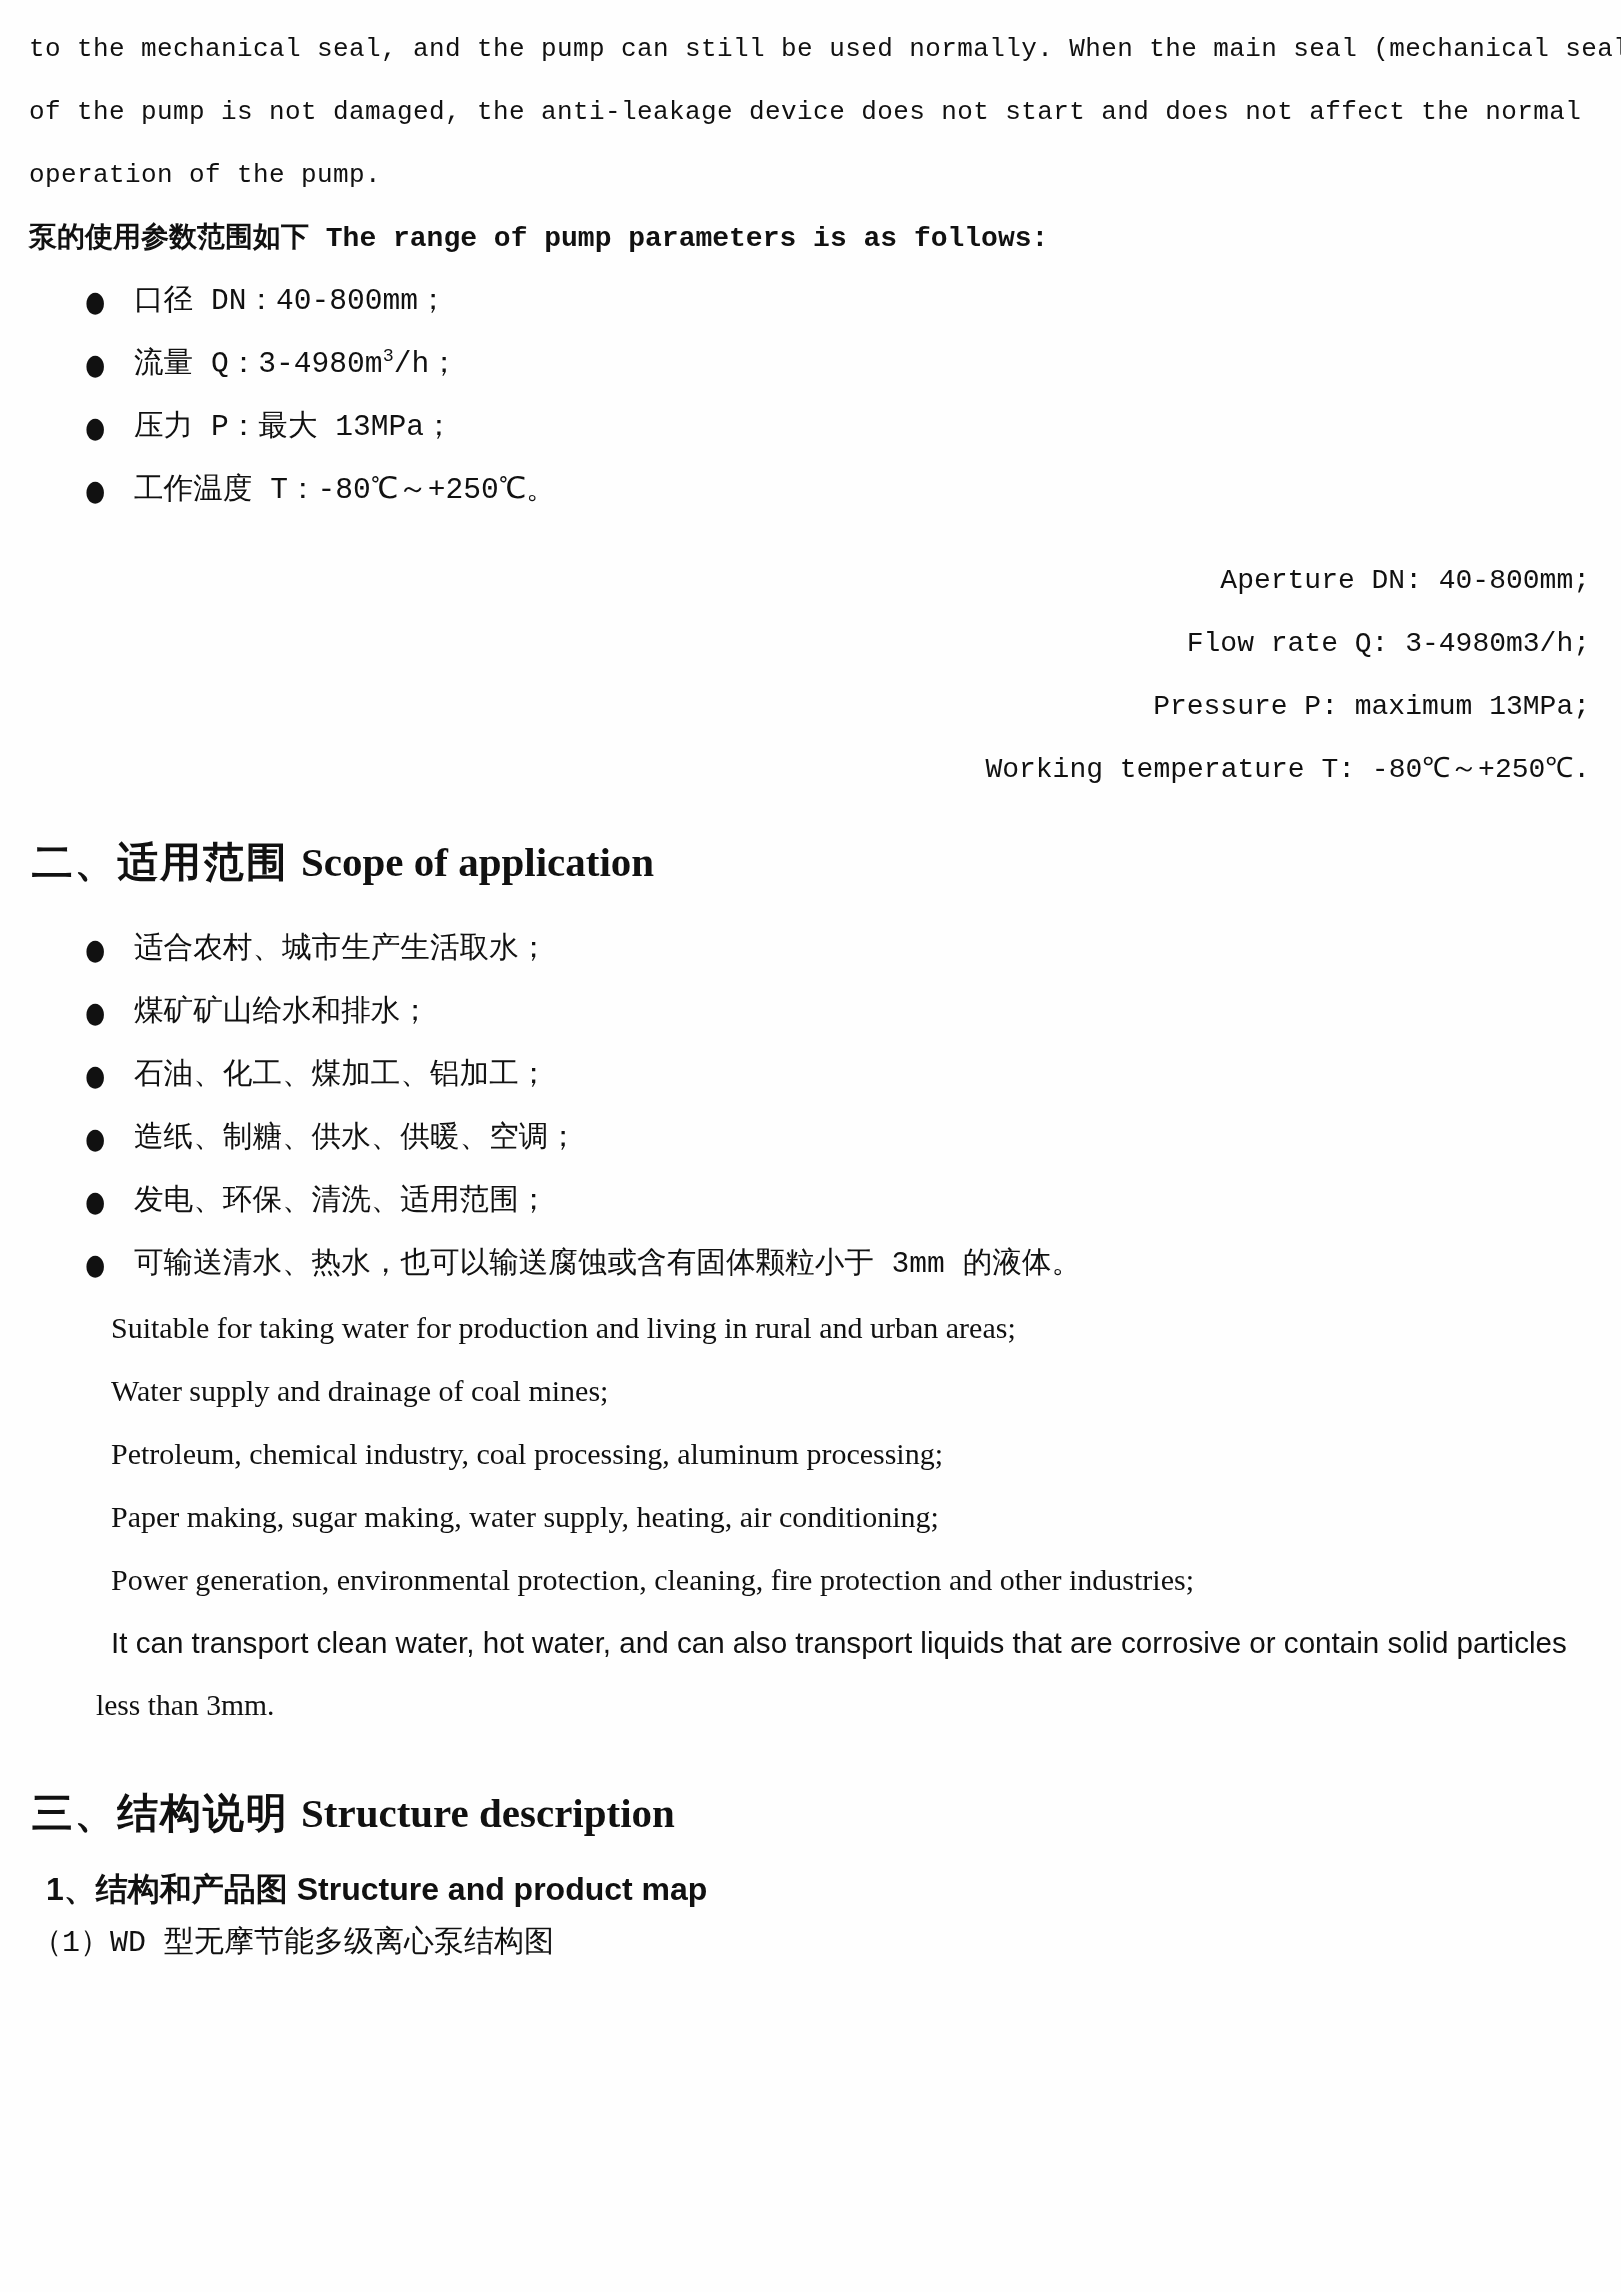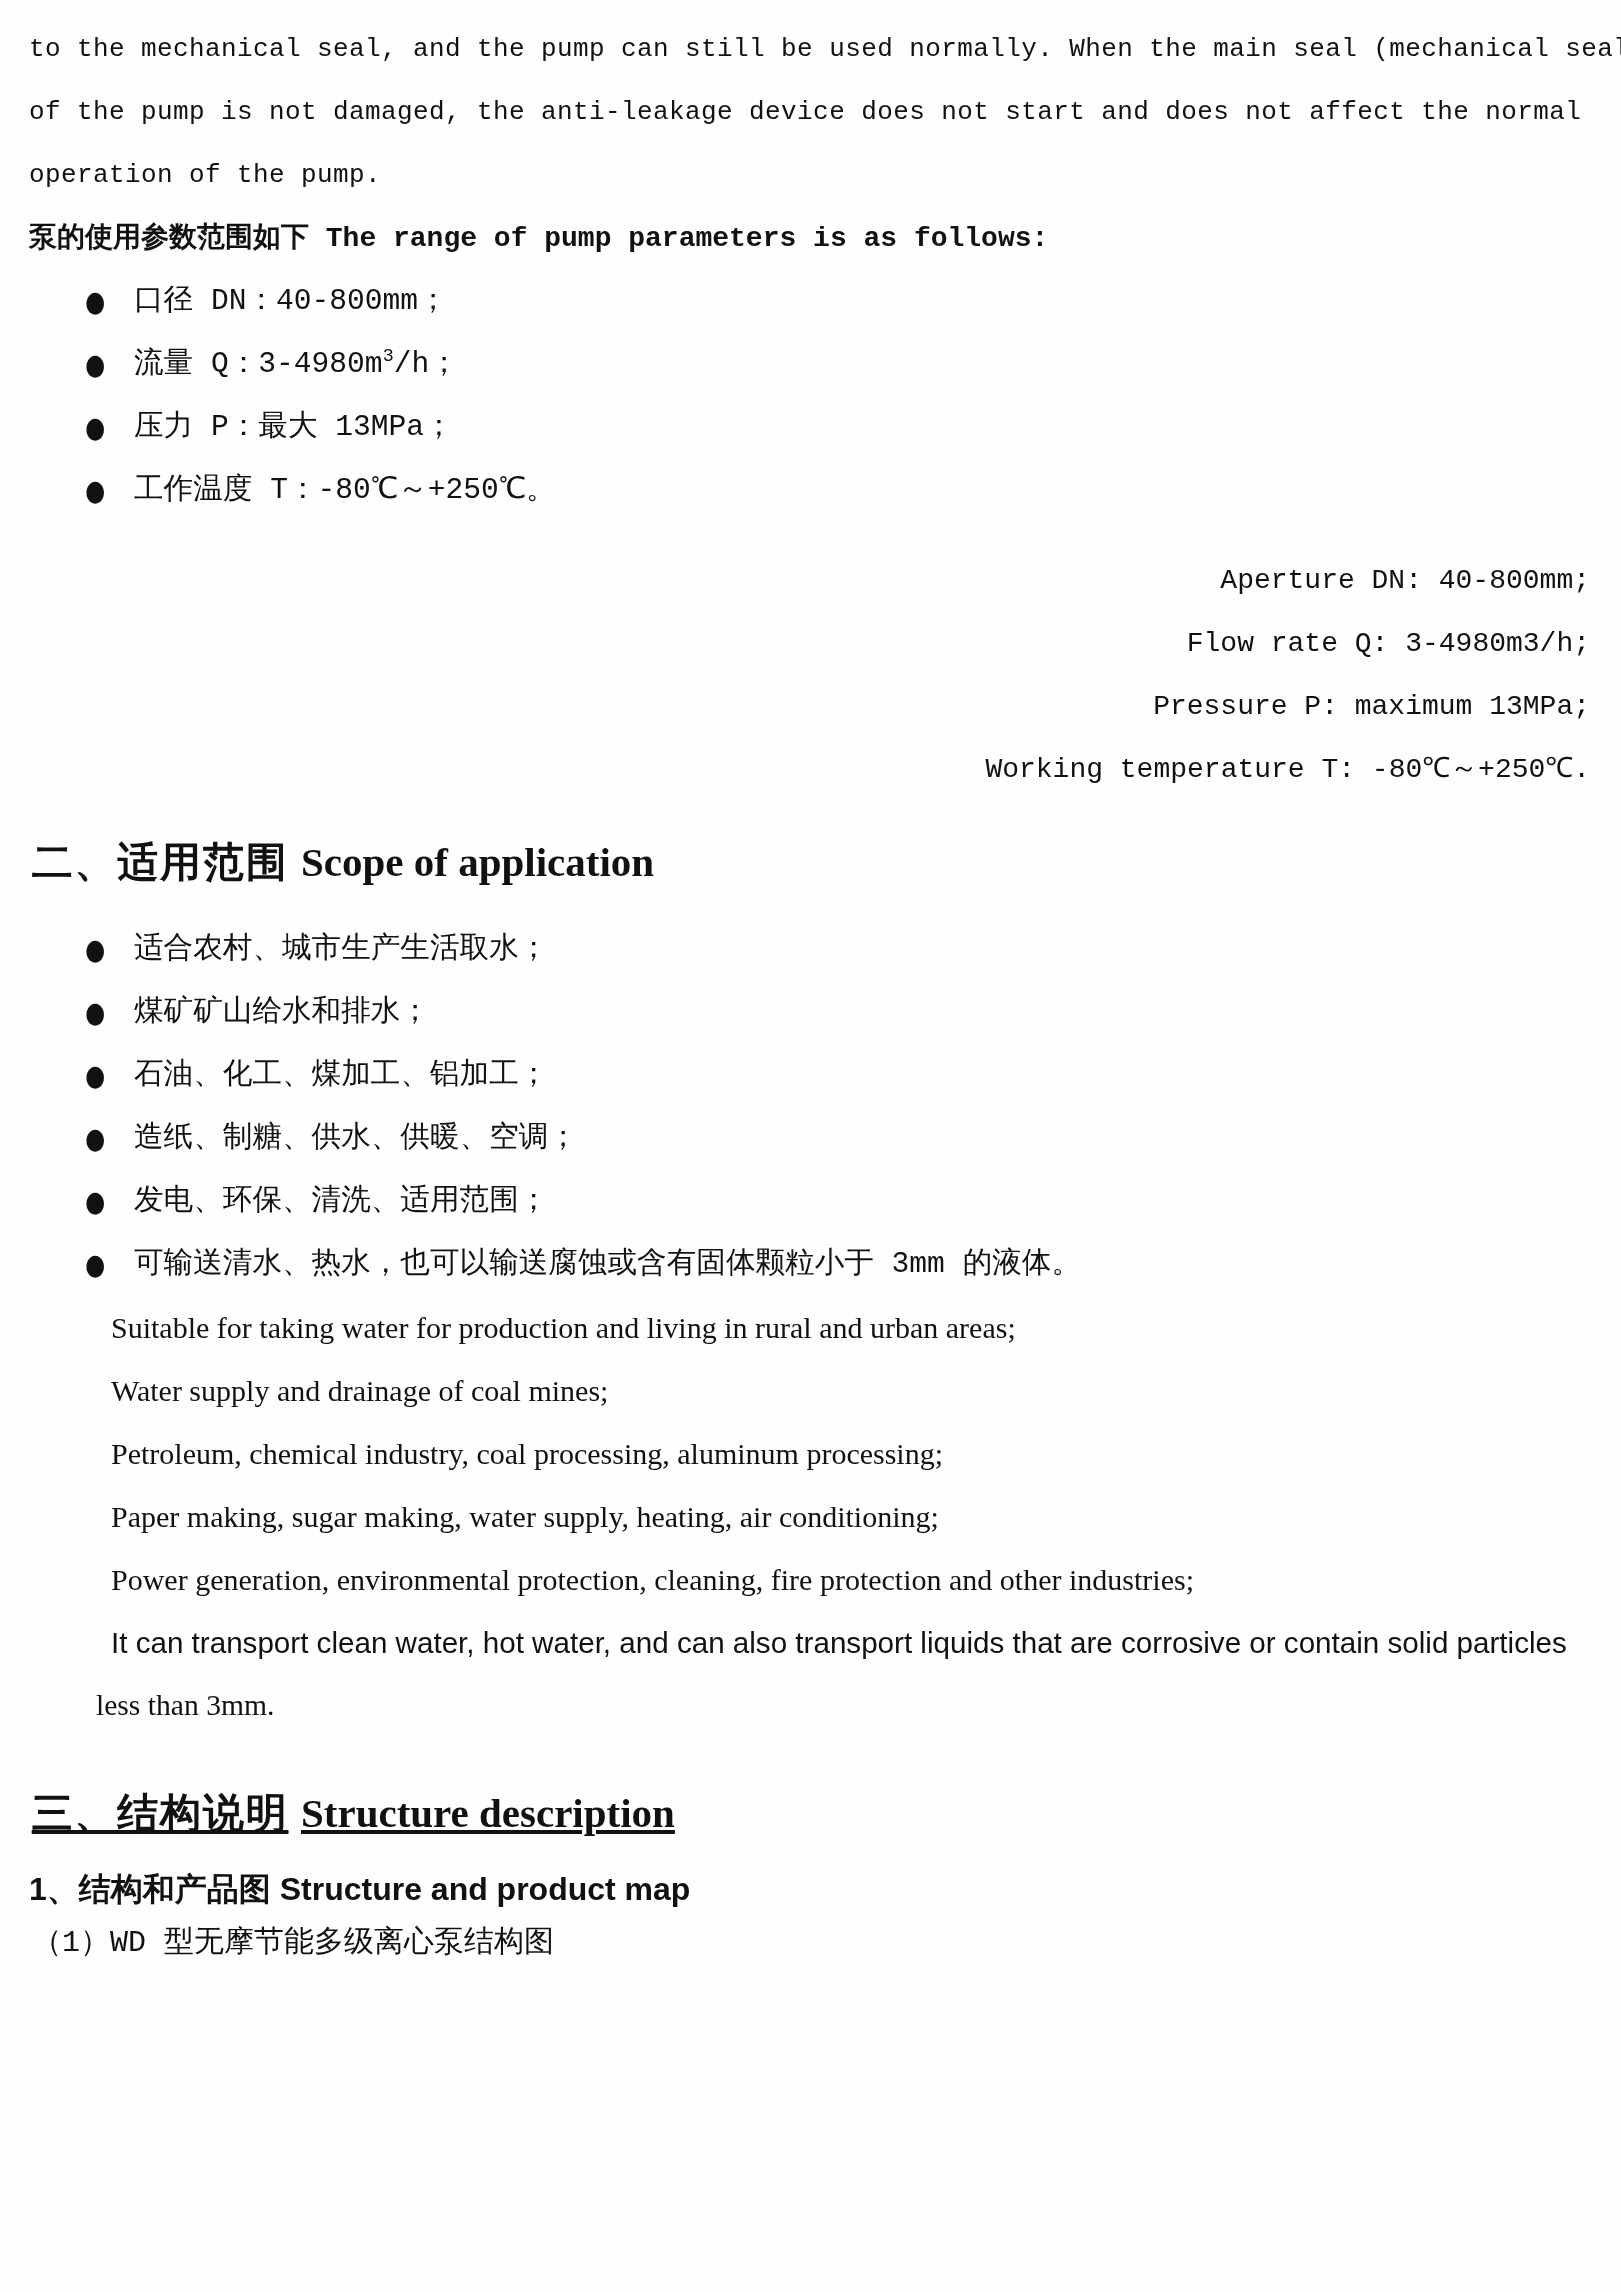--- a/index.html
+++ b/index.html
@@ -51,24 +51,24 @@
     font-size: 30px; line-height: 63px; white-space: nowrap;
   }
   .final-line-1 {
     margin-left: 82px; font-family: Liberation Sans, sans-serif;
     font-size: 29.6px; line-height: 63px; white-space: nowrap;
   }
   .final-line-2 {
     margin-left: 67px; font-family: "Liberation Serif", serif;
     font-size: 29.6px; line-height: 63px; white-space: nowrap;
   }
-  .structure-heading { margin-top: 40px; text-decoration: underline; }
+  .structure-heading { margin-top: 40px; }
   .sub-heading {
     margin-top: 13.4px; font-family: "Liberation Sans", sans-serif;
-    font-weight: bold; font-size: 32px; line-height: 54px; white-space: nowrap;
+    font-weight: bold; font-size: 32px; line-height: 54px; white-space: nowrap; margin-left: 17px;
   }
   .caption {
     margin-left: 3px; font-family: "Liberation Mono", monospace;
     font-size: 30px; line-height: 54px; white-space: nowrap;
   }
 </style>
 </head>
 <body>
 
 <div class="doc">

